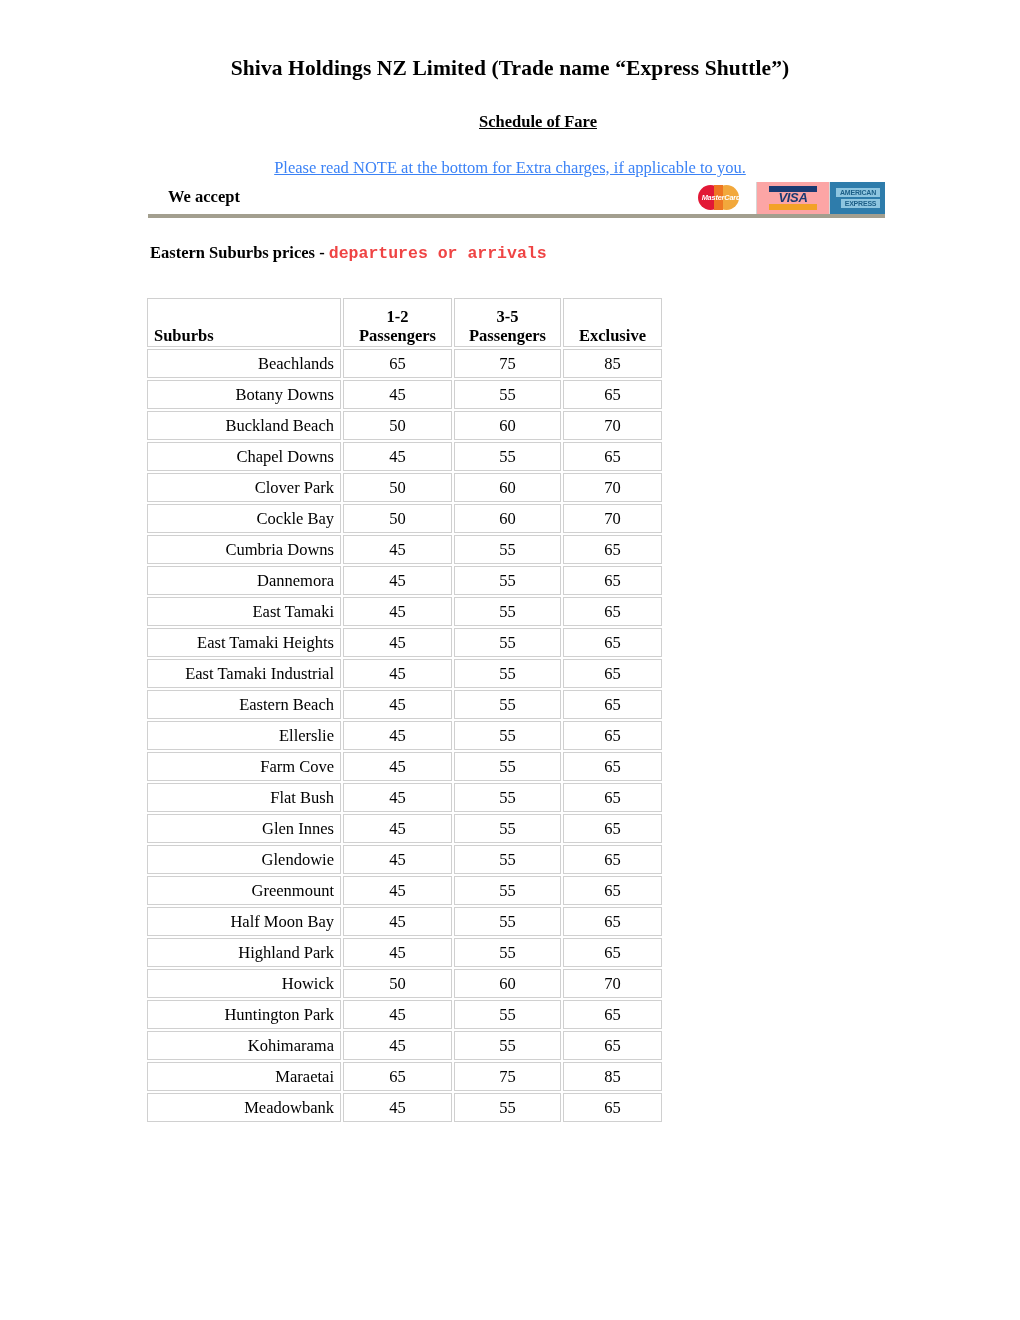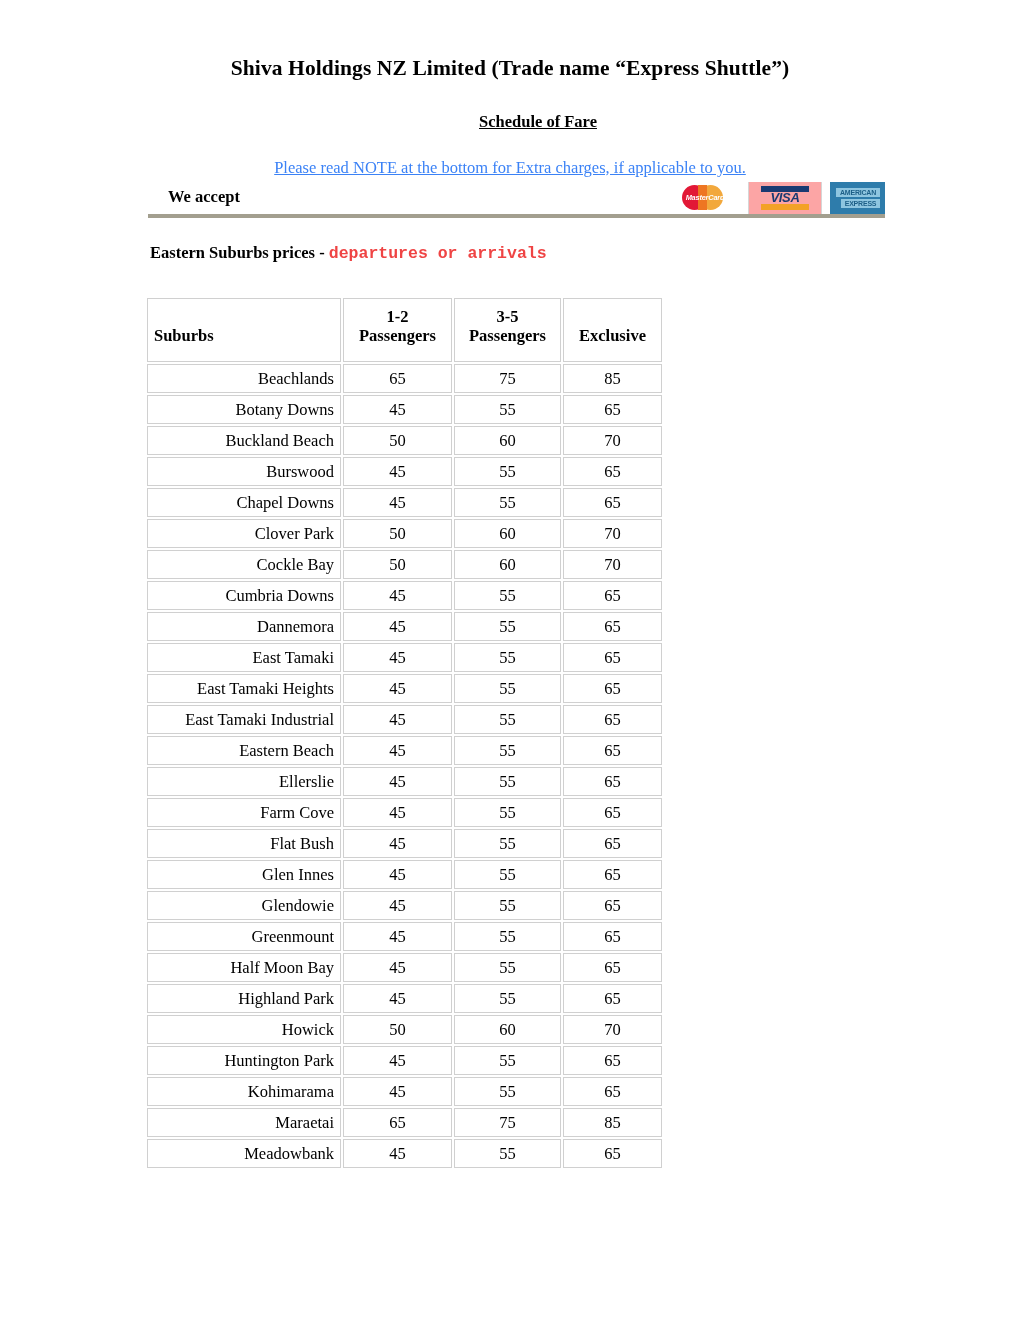--- a/index.html
+++ b/index.html
@@ -77,21 +77,20 @@
     font-weight: bold;
     white-space: nowrap;
   }
   .cards {
     position: absolute;
     right: 0px;
     top: -4px;
     display: flex;
     align-items: flex-start;
     height: 32px;
-    gap: 8px;
   }
 
   
   .card-mc {
     position: relative;
     width: 70px;
     height: 32px;
     background: #ffffff;
     overflow: hidden;
   }
@@ -232,21 +231,21 @@
     padding: 0 6px;
     height: 27px;
     background: #ffffff;
     font-weight: normal;
   }
   table.fare thead th {
     font-weight: bold;
     vertical-align: bottom;
     text-align: center;
     height: 46px;
-    padding-bottom: 16px;
+    padding-bottom: 1px;
     line-height: 19px;
   }
   table.fare thead th.h-suburbs {
     text-align: left;
     width: 180px;
   }
   table.fare thead th.h-p12 { width: 95px; }
   table.fare thead th.h-p35 { width: 93px; }
   table.fare thead th.h-exc { width: 85px; }
 
@@ -322,26 +321,20 @@
             <td class="num">55</td>
             <td class="num">65</td>
           </tr>
           <tr>
             <td class="suburb">Buckland Beach</td>
             <td class="num">50</td>
             <td class="num">60</td>
             <td class="num">70</td>
           </tr>
           <tr>
-            <td class="suburb">Burswood</td>
-            <td class="num">45</td>
-            <td class="num">55</td>
-            <td class="num">65</td>
-          </tr>
-          <tr>
             <td class="suburb">Chapel Downs</td>
             <td class="num">45</td>
             <td class="num">55</td>
             <td class="num">65</td>
           </tr>
           <tr>
             <td class="suburb">Clover Park</td>
             <td class="num">50</td>
             <td class="num">60</td>
             <td class="num">70</td>

